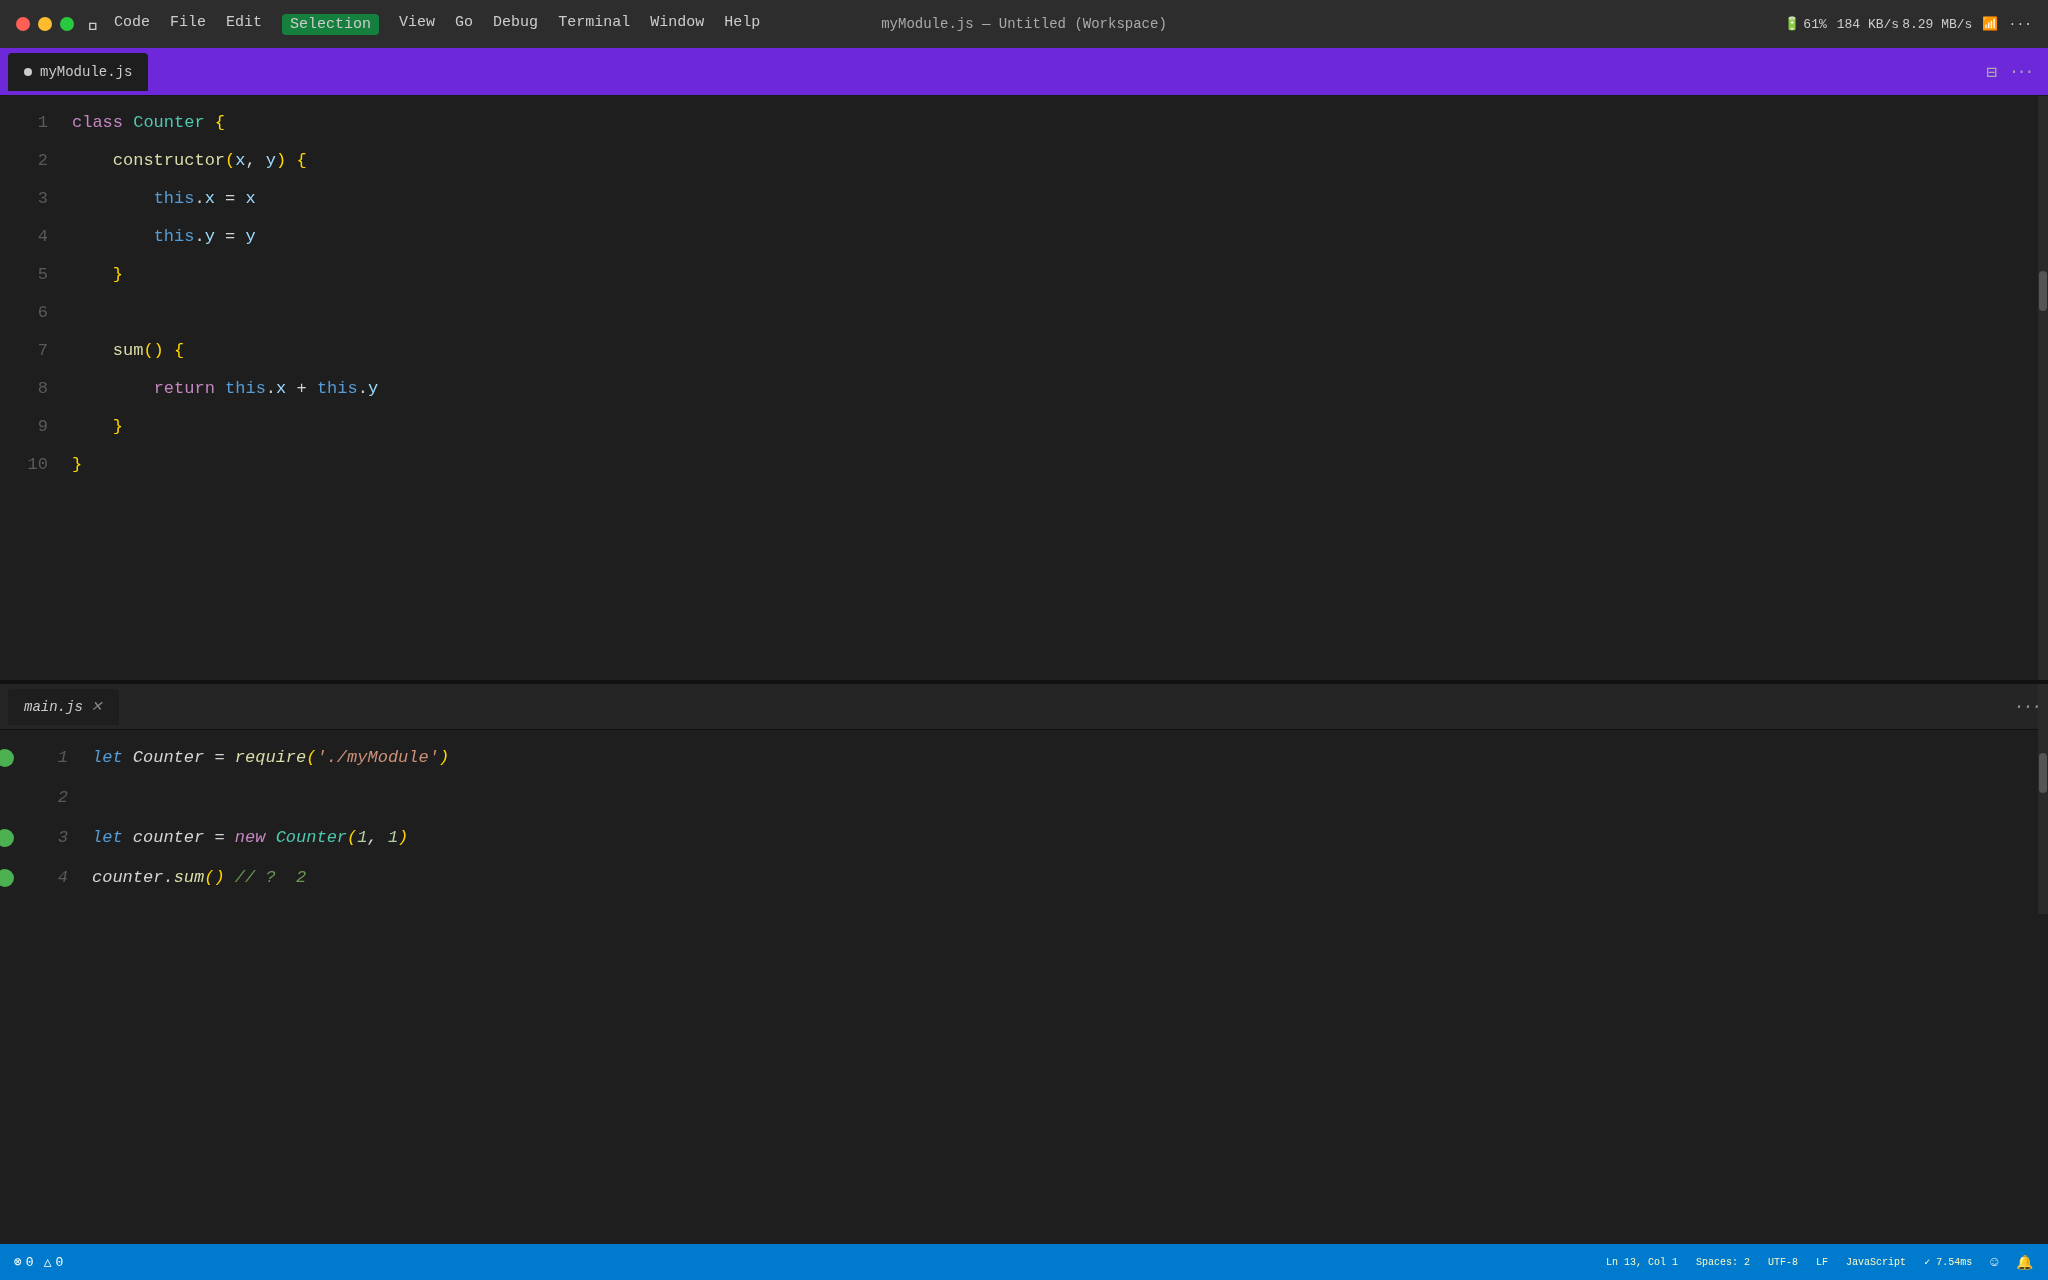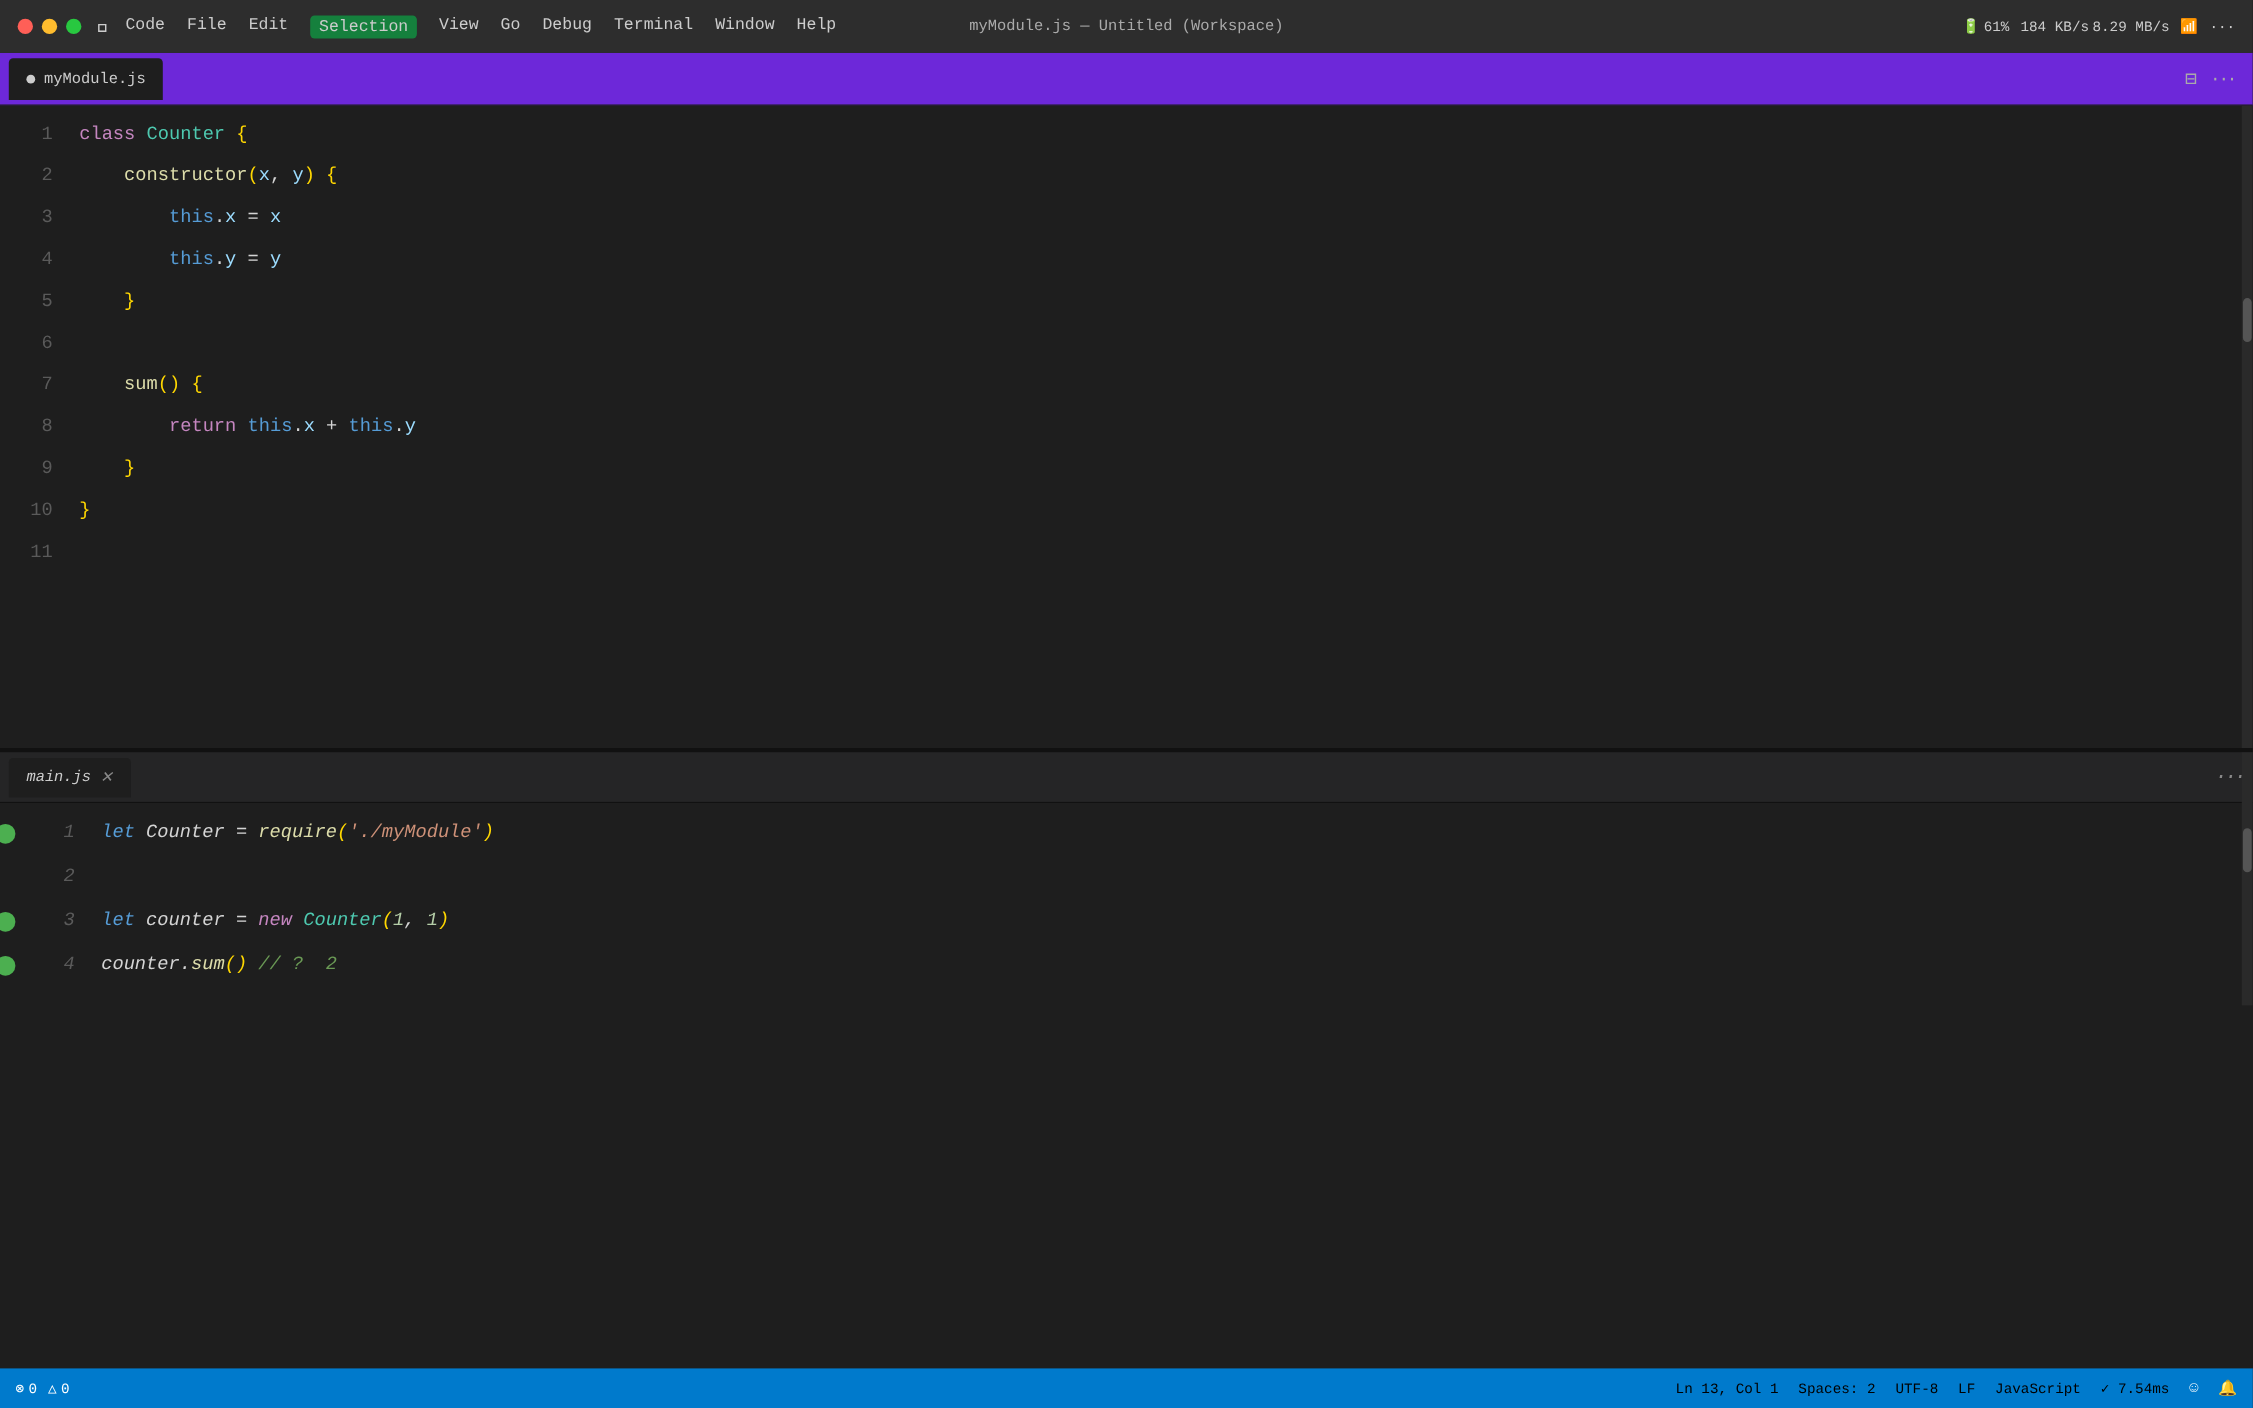--- a/index.html
+++ b/index.html
@@ -297,22 +297,22 @@
       align-items: center;
       gap: 14px;
     }
     .statusbar-right {
       margin-left: auto;
       display: flex;
       align-items: center;
       gap: 18px;
     }
     .status-text {
-      font-size: 13px;
-      color: #000000;
+      font-size: 10px;
+      color: #fef9c3;
       white-space: nowrap;
     }
     .status-icon {
       font-size: 14px;
       color: white;
     }
     .error-count {
       display: flex;
       align-items: center;
       gap: 4px;
@@ -405,24 +405,20 @@
     <span class="code-content"><span class="plain">&nbsp;&nbsp;&nbsp;&nbsp;&nbsp;&nbsp;&nbsp;&nbsp;</span><span class="kw-return">return</span><span class="plain">&nbsp;</span><span class="kw-this">this</span><span class="plain">.</span><span class="prop-blue">x</span><span class="plain">&nbsp;+&nbsp;</span><span class="kw-this">this</span><span class="plain">.</span><span class="prop-blue">y</span></span>
   </div>
       <div class="code-line">
     <span class="line-num">9</span>
     <span class="code-content"><span class="plain">&nbsp;&nbsp;&nbsp;&nbsp;</span><span class="brace">}</span></span>
   </div>
       <div class="code-line">
     <span class="line-num">10</span>
     <span class="code-content"><span class="brace">}</span></span>
   </div>
-      <div class="code-line">
-    <span class="line-num">11</span>
-    <span class="code-content">&nbsp;</span>
-  </div>
     </div>
   <div class="scrollbar-track">
     <div class="scrollbar-thumb"></div>
   </div>
 </div>
 
 <div class="panel-divider"></div>
 
 <div class="bottom-panel">
   <div class="panel-tabbar">

